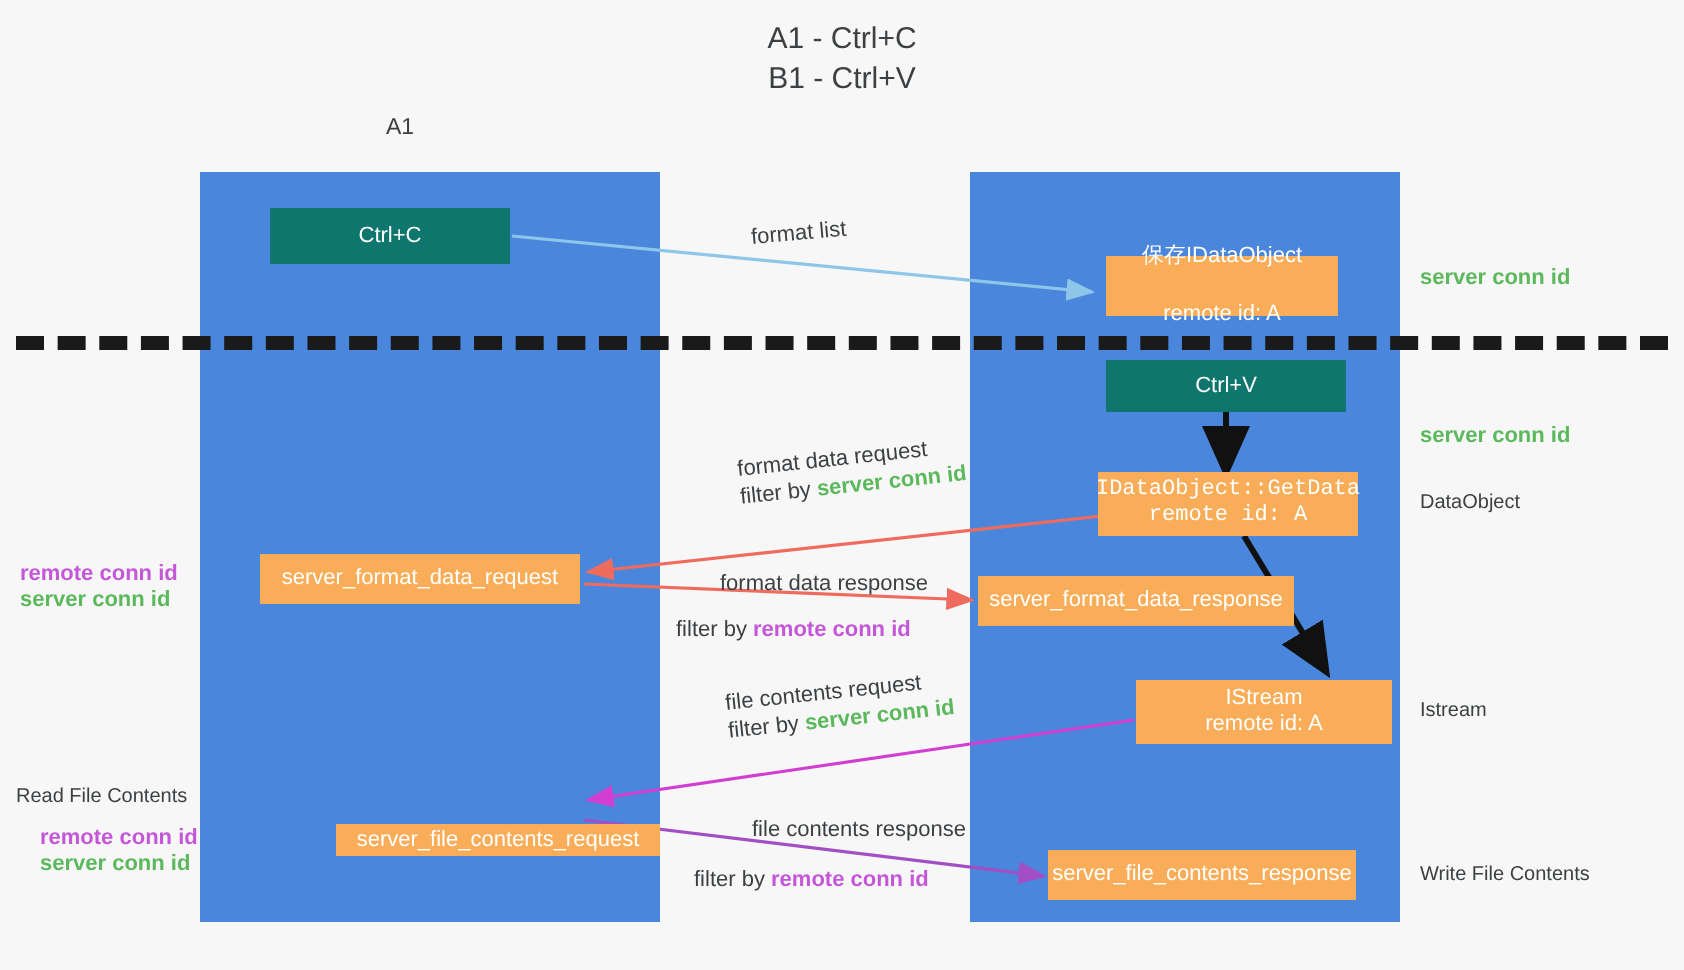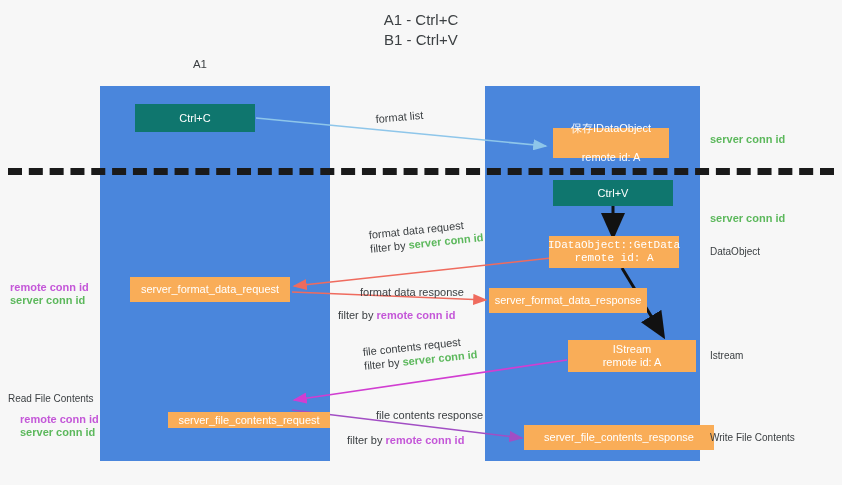--- a/index.html
+++ b/index.html
@@ -167,21 +167,21 @@
   </div>
 
   <div class="abs node orange" style="left:489px; top:288px; width:158px; height:25px;">
     <span>server_format_data_response</span>
   </div>
 
   <div class="abs node orange" style="left:128px; top:412px; width:162px; height:16px;margin-left:40px;">
     <span>server_file_contents_request</span>
   </div>
 
-  <div class="abs node orange" style="left:524px; top:425px; width:190px; height:25px;">
+  <div class="abs node orange" style="left:524px; top:425px; width:154px; height:25px;">
     <span>server_file_contents_response</span>
   </div>
 
   <div class="abs txt rot" style="left:375px; top:112px; transform:rotate(-5deg);">
     <span>format list</span>
   </div>
 
   <div class="abs rot" style="left:368px; top:228px; transform:rotate(-6deg);">
     <div class="txt">format data request</div>
     <div class="txt">

